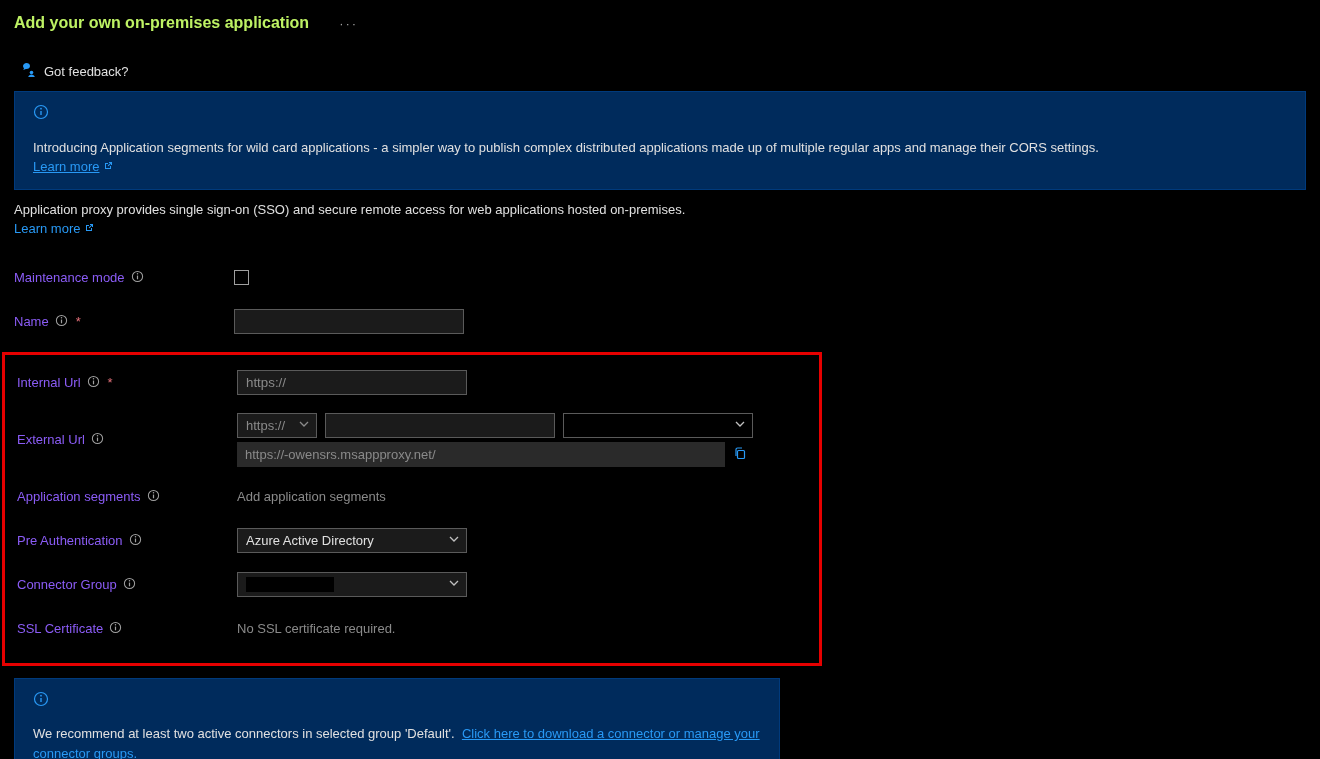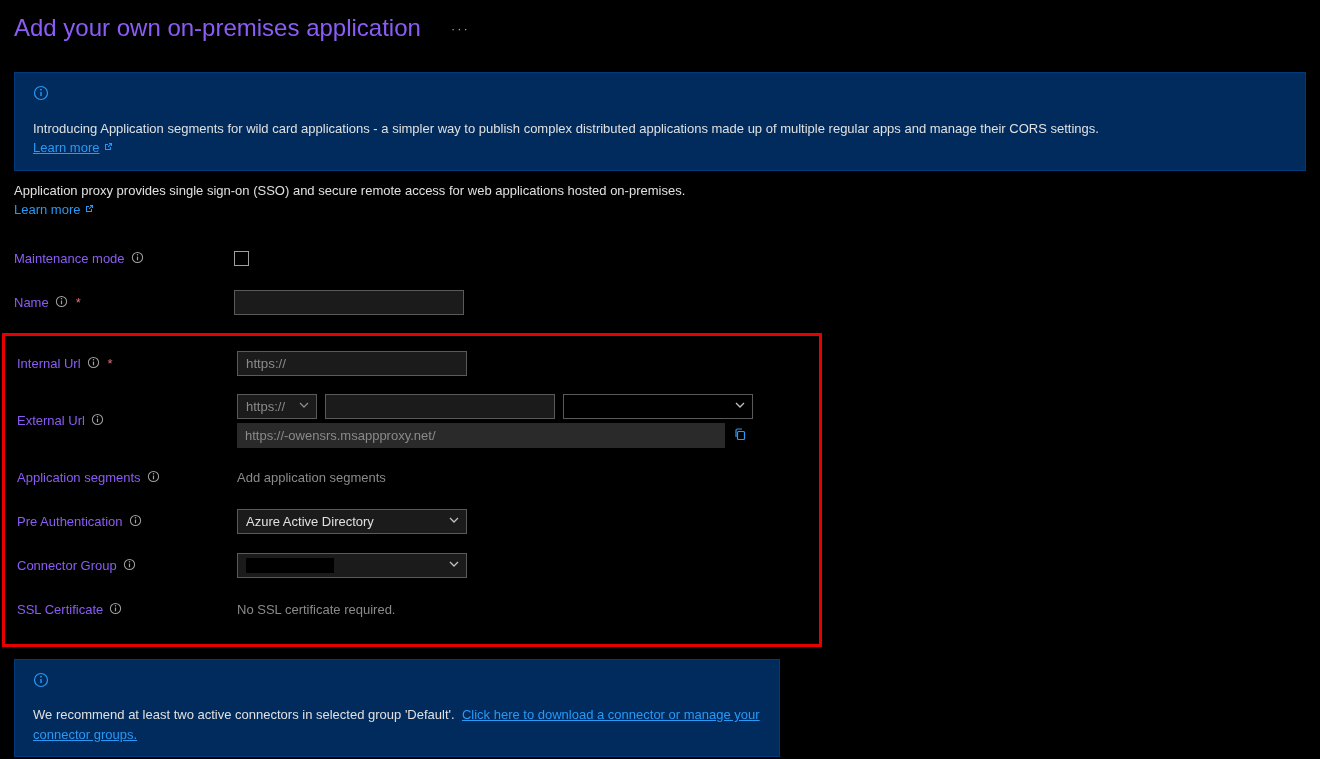--- a/index.html
+++ b/index.html
@@ -31,23 +31,23 @@
     }
 
     
     .title-row {
       display: flex;
       align-items: center;
       margin-top: 8px;
       margin-bottom: 30px;
     }
     .page-title {
-      color: #8b5cf6;
-      font-weight: 400;
-      font-size: 24px;
+      color: #bef264;
+      font-weight: 700;
+      font-size: 16px;
     }
     .title-ellipsis {
       color: #a0a0a0;
       margin-left: 30px;
       letter-spacing: 2px;
     }
 
     
     .feedback-row {
       display: flex;
@@ -183,20 +183,30 @@
 
 <div class="container">
 
   <div class="top-links"></div>
 
   <div class="title-row">
     <h1 class="page-title">Add your own on-premises application</h1>
     <span class="title-ellipsis">···</span>
   </div>
 
+  <div class="feedback-row">
+    <span class="person-feedback-icon">
+      <svg viewBox="0 0 16 16">
+          <path d="M6.5 1C4.6 1 3 2.4 3 4.1c0 .8.4 1.6 1 2.1L3.3 8l2.6-1c.2 0 .4.1.6.1 1.9 0 3.5-1.4 3.5-3.1S8.4 1 6.5 1z"></path>
+          <circle cx="11.5" cy="10.5" r="1.8"></circle>
+          <path d="M8.2 15c.4-1.5 1.8-2.5 3.3-2.5s2.9 1 3.3 2.5H8.2z"></path>
+        </svg>
+    </span>
+    <span>Got feedback?</span>
+  </div>
 
   <div class="banner wide">
     <span class="info-icon">
       <svg viewBox="0 0 16 16">
           <circle cx="8" cy="8" r="6.5" stroke-width="1.2"></circle>
           <line x1="8" y1="7" x2="8" y2="11" stroke-width="1.4" stroke="#2899f5"></line>
           <circle cx="8" cy="4.7" r="0.9" fill="#2899f5" stroke="none"></circle>
         </svg>
     </span>
     <div class="banner-text">

